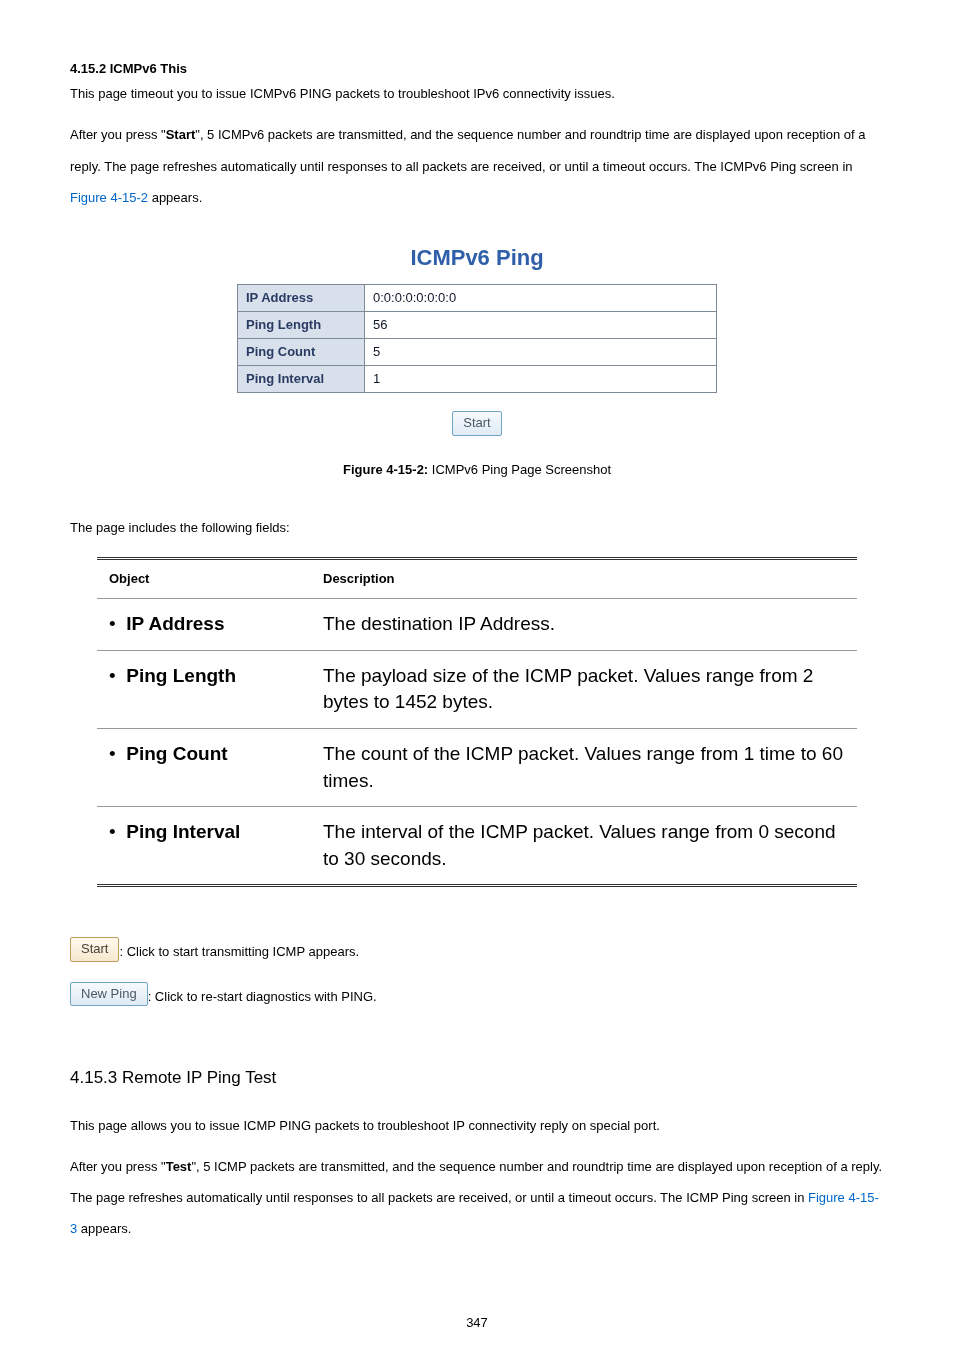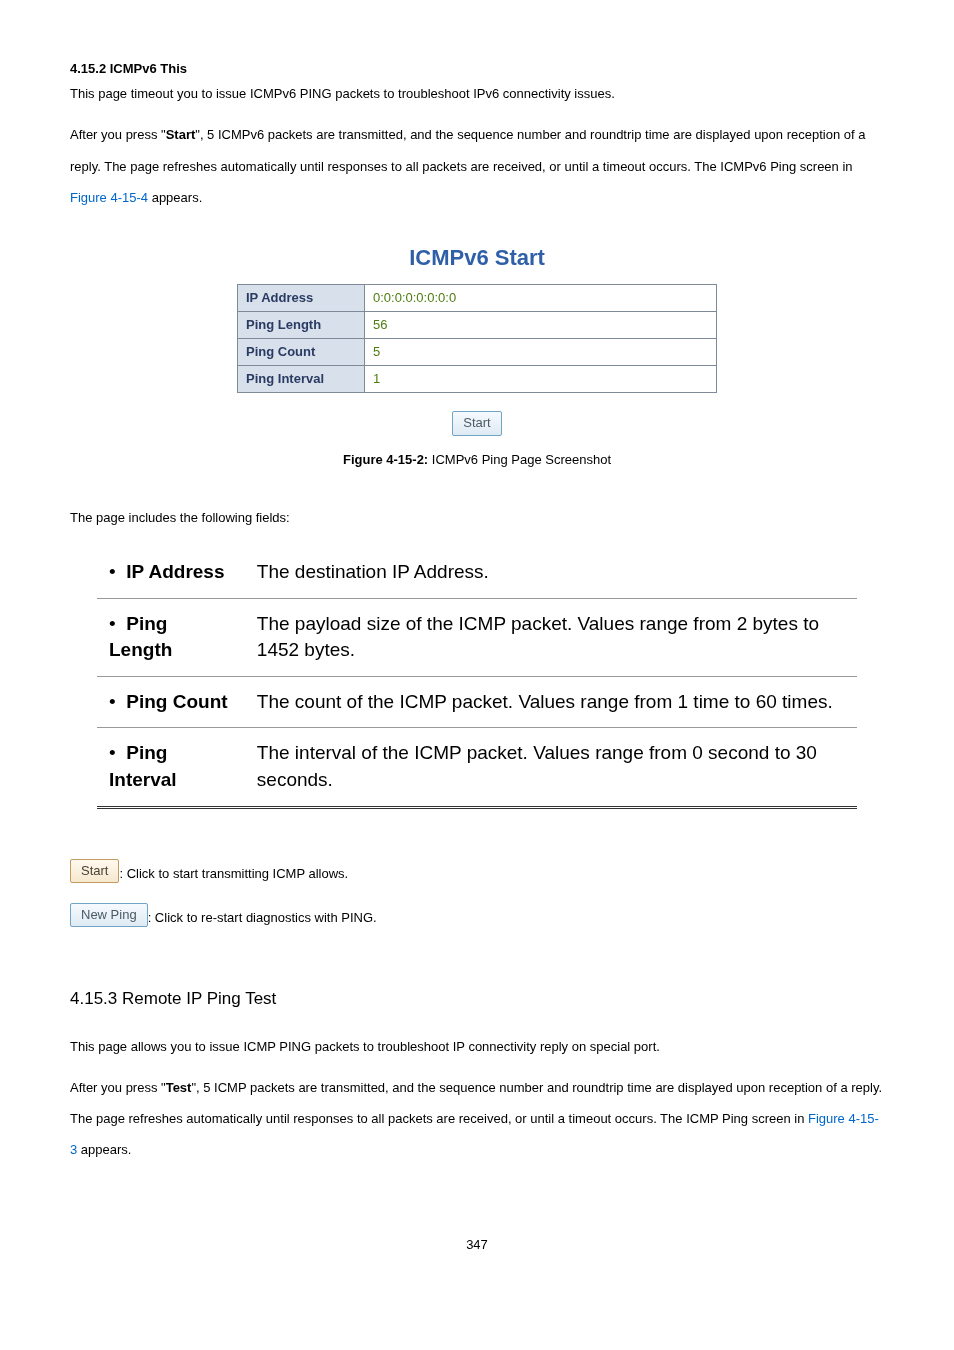--- a/index.html
+++ b/index.html
@@ -44,21 +44,21 @@
     font-size: 13px;
   }
   .form-table th {
     background: #d8e0eb;
     color: #2a3b63;
     font-weight: bold;
     text-align: left;
     width: 110px;
   }
   .form-table td {
-    color: #4d7c0f;
+    color: #0f172a;
     background: #fff;
   }
   .start-btn-wrap {
     text-align: center;
     margin-top: 18px;
   }
   .btn-like {
     display: inline-block;
     border: 1px solid #6fa4c7;
     background: linear-gradient(#f6fafe, #dfeaf3);
@@ -72,21 +72,21 @@
     border: 1px solid #c39b5f;
     background: linear-gradient(#fff9ee, #f6e8cf);
     color: #4a4136;
     font-size: 13px;
     padding: 2px 10px;
     border-radius: 2px;
     vertical-align: bottom;
   }
   .caption {
     text-align: center;
-    margin-top: 15px;
+    margin-top: 25px;
     font-size: 13px;
   }
   .fields-intro {
     margin-top: 40px;
     font-size: 13px;
   }
   .obj-table {
     border-collapse: collapse;
     width: 760px;
     margin: 20px auto 0 auto;
@@ -146,24 +146,24 @@
   }
 </style>
 </head>
 <body>
 
 <div class="heading">4.15.2 ICMPv6 This</div>
 
 <p class="para">This page timeout you to issue ICMPv6 PING packets to troubleshoot IPv6 connectivity issues.</p>
 
 <p class="para">
-  <span>After you press "</span><span class="heading">Start</span><span>", 5 ICMPv6 packets are transmitted, and the sequence number and roundtrip time are displayed upon reception of a reply. The page refreshes automatically until responses to all packets are received, or until a timeout occurs. The ICMPv6 Ping screen in </span><span class="link">Figure 4-15-4</span><span> appears.</span>
+  <span>After you press "</span><span class="heading">Start</span><span>", 5 ICMPv6 packets are transmitted, and the sequence number and roundtrip time are displayed upon reception of a reply. The page refreshes automatically until responses to all packets are received, or until a timeout occurs. The ICMPv6 Ping screen in </span><span class="link">Figure 4-15-2</span><span> appears.</span>
 </p>
 
-<div class="ping-title">ICMPv6 Start</div>
+<div class="ping-title">ICMPv6 Ping</div>
 
 <div class="form-wrap">
   <table class="form-table">
     <tbody>
         <tr>
       <th>IP Address</th>
       <td>0:0:0:0:0:0:0:0</td>
     </tr>
     <tr>
       <th>Ping Length</th>
@@ -186,20 +186,24 @@
 </div>
 
 <div class="caption">
   <span class="heading">Figure 4-15-2:</span><span> ICMPv6 Ping Page Screenshot</span>
 </div>
 
 <div class="fields-intro">The page includes the following fields:</div>
 
 <table class="obj-table">
   <tbody>
+      <tr>
+    <th class="obj-col">Object</th>
+    <th>Description</th>
+  </tr>
   <tr>
     <td><span class="bullet">•</span> <span class="obj-name">IP Address</span></td>
     <td>The destination IP Address.</td>
   </tr>
   <tr>
     <td><span class="bullet">•</span> <span class="obj-name">Ping Length</span></td>
     <td>The payload size of the ICMP packet. Values range from 2 bytes to 1452 bytes.</td>
   </tr>
   <tr>
     <td><span class="bullet">•</span> <span class="obj-name">Ping Count</span></td>
@@ -208,21 +212,21 @@
   <tr>
     <td><span class="bullet">•</span> <span class="obj-name">Ping Interval</span></td>
     <td>The interval of the ICMP packet. Values range from 0 second to 30 seconds.</td>
   </tr>
 </tbody>
   </table>
 
 <div class="buttons-section">
 
   <div class="btn-row">
-    <span class="btn-like-orange">Start</span><span>: Click to start transmitting ICMP allows.</span>
+    <span class="btn-like-orange">Start</span><span>: Click to start transmitting ICMP appears.</span>
   </div>
 
   <div class="btn-row">
     <span class="btn-like">New Ping</span><span>: Click to re-start diagnostics with PING.</span>
   </div>
 </div>
 
 <div class="section-head">4.15.3 Remote IP Ping Test</div>
 
 <p class="para">This page allows you to issue ICMP PING packets to troubleshoot IP connectivity reply on special port.</p>

